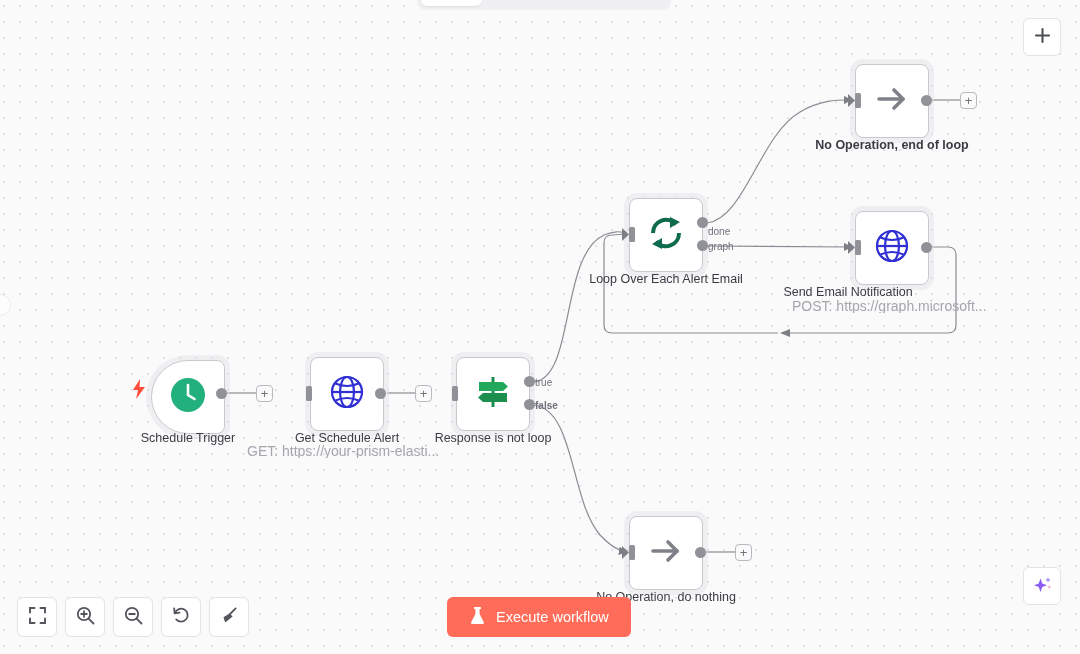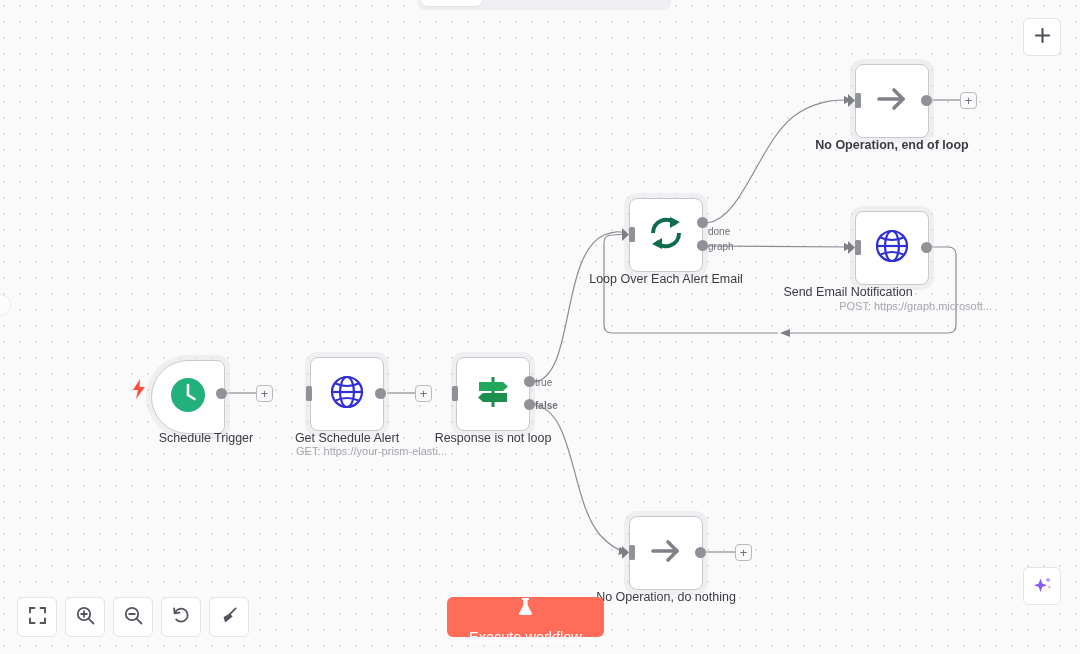--- a/index.html
+++ b/index.html
@@ -74,22 +74,22 @@
     text-align: center;
     font-size: 12.5px;
     color: #3b3c43;
     line-height: 14px;
     z-index: 10;
     pointer-events: none;
     width: 200px;
   }
   .node-sub {
     position: absolute;
-    text-align: right;
-    font-size: 11px;
+    text-align: left;
+    font-size: 14px;
     color: #a5a6ae;
     line-height: 13px;
     z-index: 10;
     pointer-events: none;
     width: 200px;
     white-space: nowrap;
     overflow: hidden;
     text-overflow: ellipsis;
   }
 
@@ -158,21 +158,20 @@
     color: #ffffff;
     border: none;
     border-radius: 6px;
     display: flex;
     align-items: center;
     gap: 10px;
     font-size: 14.5px;
     font-family: "Liberation Sans", sans-serif;
     cursor: pointer;
     z-index: 30;
-    flex-direction: column;
   }
 
   
   .float-btn {
     position: absolute;
     width: 38px; height: 38px;
     background: #ffffff;
     border: 1px solid #e3e3e8;
     border-radius: 6px;
     display: flex;
@@ -246,21 +245,21 @@
   <div class="node trigger" id="node-schedule" style="left:151px; top:360px;">
     <span>
       <svg width="38" height="38" viewBox="0 0 38 38">
         <circle cx="19" cy="19" r="17" fill="#22b07d"></circle>
         <path d="M19 9 L19 19 L25.5 23" stroke="#ffffff" stroke-width="2.6" fill="none" stroke-linecap="round"></path>
       </svg>
     </span>
   </div>
   <div class="dot-out" style="left:216px; top:388px;"></div>
   <div class="plus-btn" style="left:256px; top:385px;">+</div>
-  <div class="node-label" style="left:106px; top:431px;">Schedule Trigger</div>
+  <div class="node-label" style="left:88px; top:431px;">Schedule Trigger</div>
 
   <div class="node" id="node-elastic" style="left:310px; top:357px;">
     <span>
       <svg width="38" height="38" viewBox="0 0 38 38">
         <circle cx="19" cy="19" r="15" fill="none" stroke="#2f2fd4" stroke-width="2.2"></circle>
         <ellipse cx="19" cy="19" rx="7" ry="15" fill="none" stroke="#2f2fd4" stroke-width="2.2"></ellipse>
         <line x1="4" y1="19" x2="34" y2="19" stroke="#2f2fd4" stroke-width="2.2"></line>
         <path d="M7.5 10.5 Q19 15.5 30.5 10.5" fill="none" stroke="#2f2fd4" stroke-width="2"></path>
         <path d="M7.5 27.5 Q19 22.5 30.5 27.5" fill="none" stroke="#2f2fd4" stroke-width="2"></path>
       </svg>

